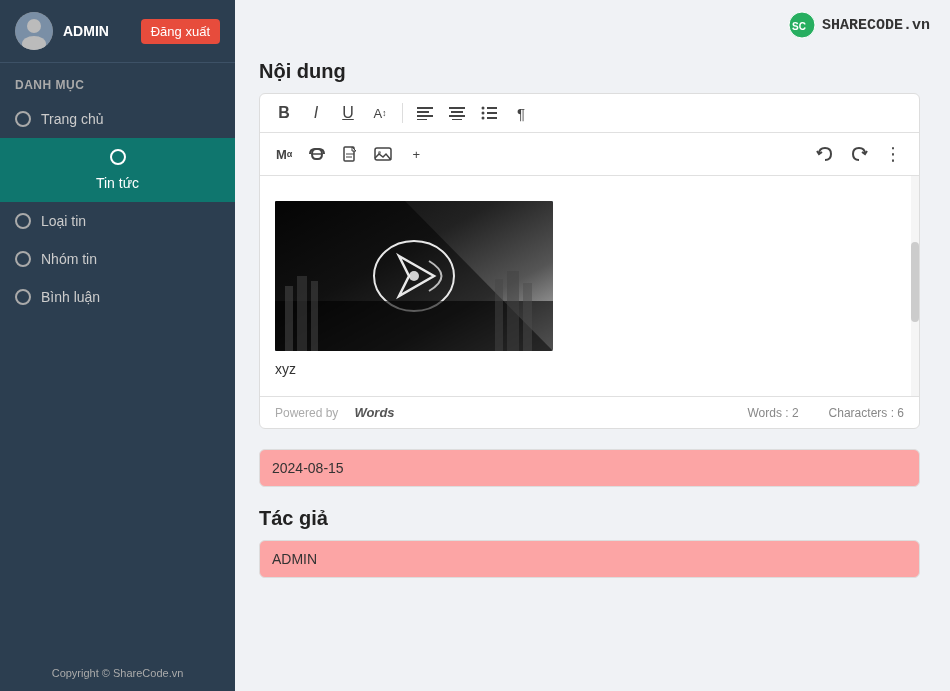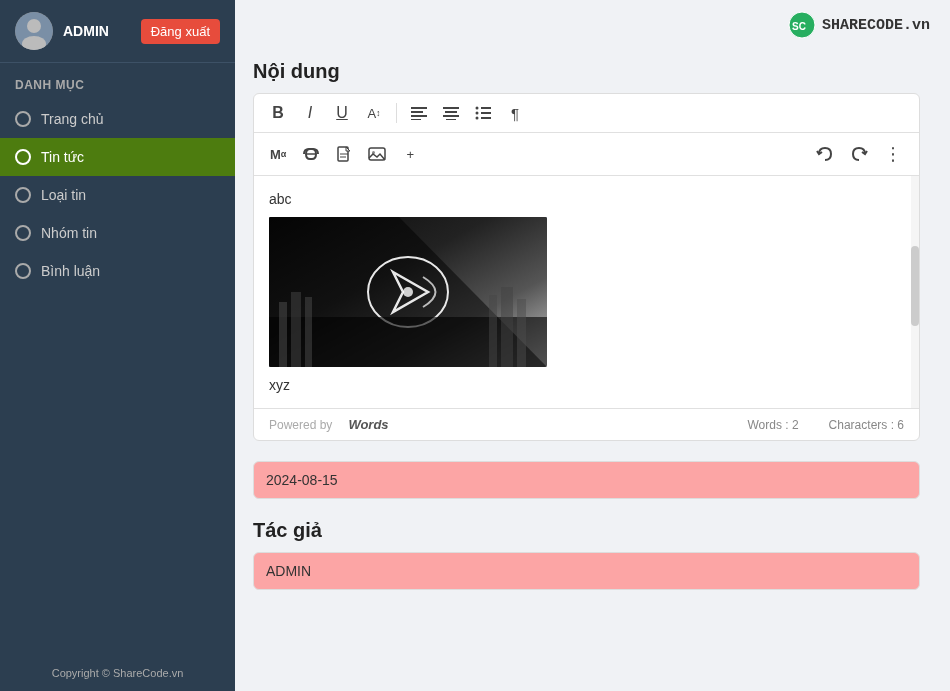--- a/index.html
+++ b/index.html
@@ -57,41 +57,42 @@
       display: flex;
       align-items: center;
       gap: 10px;
       padding: 11px 15px;
       cursor: pointer;
       font-size: 14px;
       color: #ccc;
       border-radius: 0;
     }
     .sidebar-item.active {
-      background: #4d7c0f;
+      background: #0f766e;
       color: #fff;
+      flex-direction: column;
     }
     .sidebar-radio {
       width: 16px;
       height: 16px;
       border-radius: 50%;
       border: 2px solid #aaa;
       background: transparent;
       flex-shrink: 0;
       display: inline-block;
     }
     .sidebar-item.active .sidebar-radio {
       border-color: #fff;
     }
 
     
     .main-content {
       flex: 1;
       overflow-y: auto;
-      padding: 20px 30px 20px 18px;
+      padding: 20px 30px 20px 24px;
       background: #f0f2f5;
       position: relative;
     }
 
     
     .top-bar {
       display: flex;
       justify-content: flex-end;
       align-items: center;
       margin-bottom: 10px;
@@ -382,21 +383,20 @@
                 <polyline points="17,5 15,8 12,6" stroke="#444" stroke-width="2" fill="none"></polyline>
               </svg>
           </button>
           <button class="tb-btn" style="font-size:18px;letter-spacing:1px;">⋮</button>
         </div>
 
         <div class="editor-body" style="position:relative; overflow:hidden;">
           <div class="scrollbar-track">
               <div class="scrollbar-thumb"></div>
             </div>
-          <p style="margin-bottom:8px;">abc</p>
 
           <div class="editor-image">
             <svg width="278" height="150" viewBox="0 0 278 150" style="position:absolute;top:0;left:0;">
               <defs>
                 <linearGradient id="imgGrad" x1="0%" y1="0%" x2="100%" y2="100%">
                   <stop offset="0%" style="stop-color:#0a0a0a"></stop>
                   <stop offset="40%" style="stop-color:#222"></stop>
                   <stop offset="70%" style="stop-color:#555"></stop>
                   <stop offset="100%" style="stop-color:#ccc"></stop>
                 </linearGradient>

